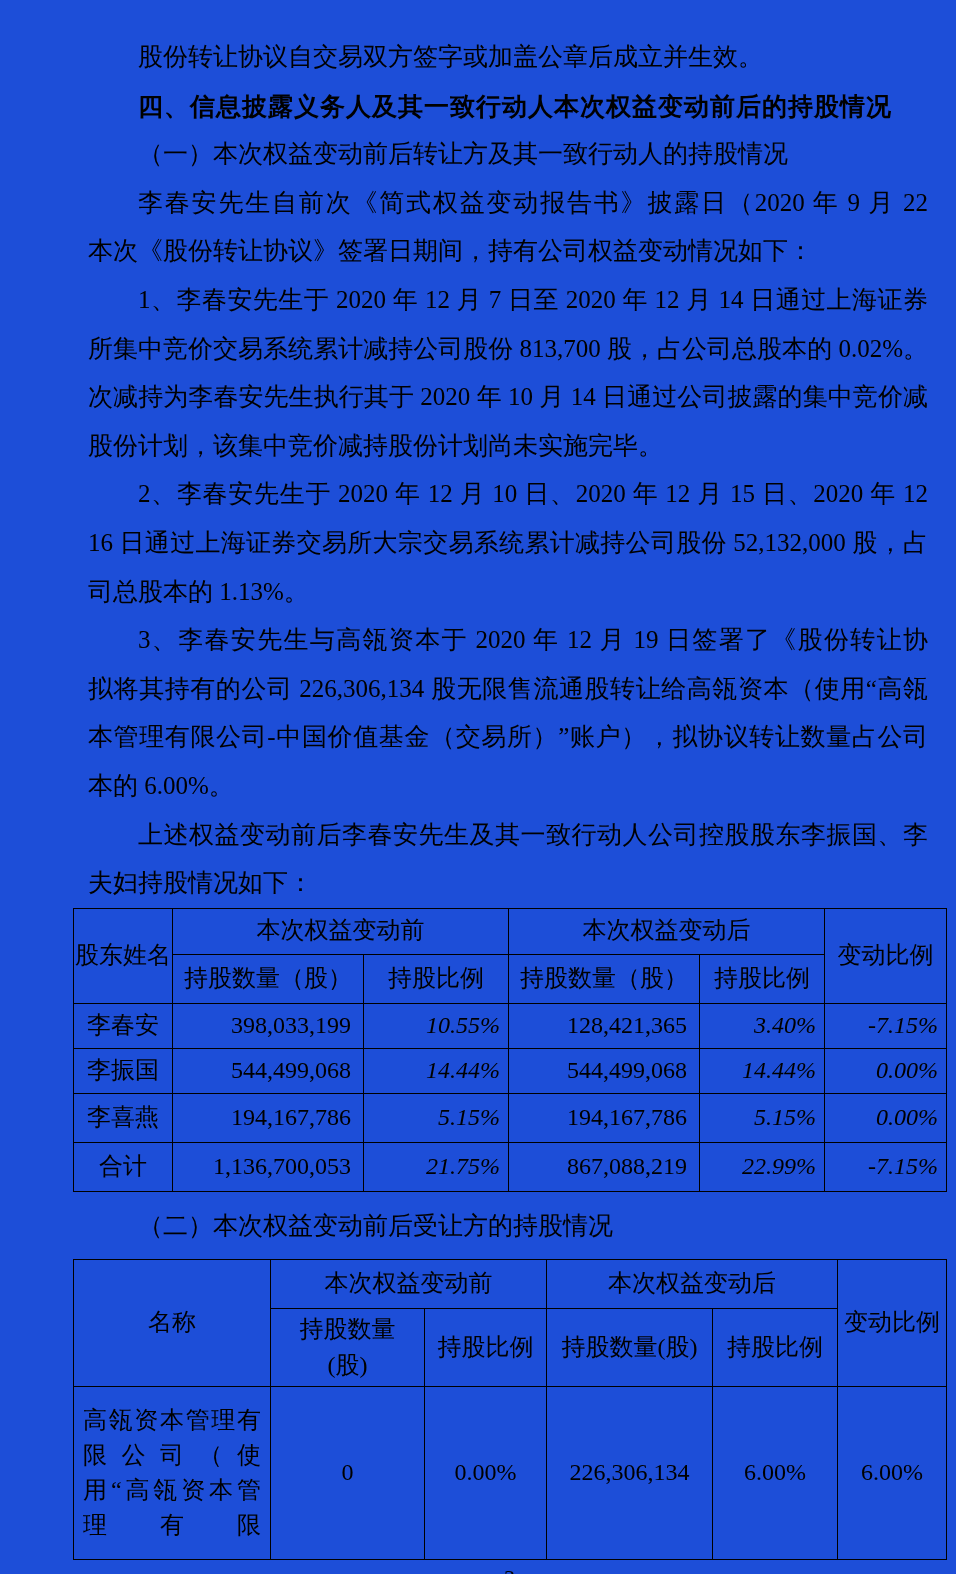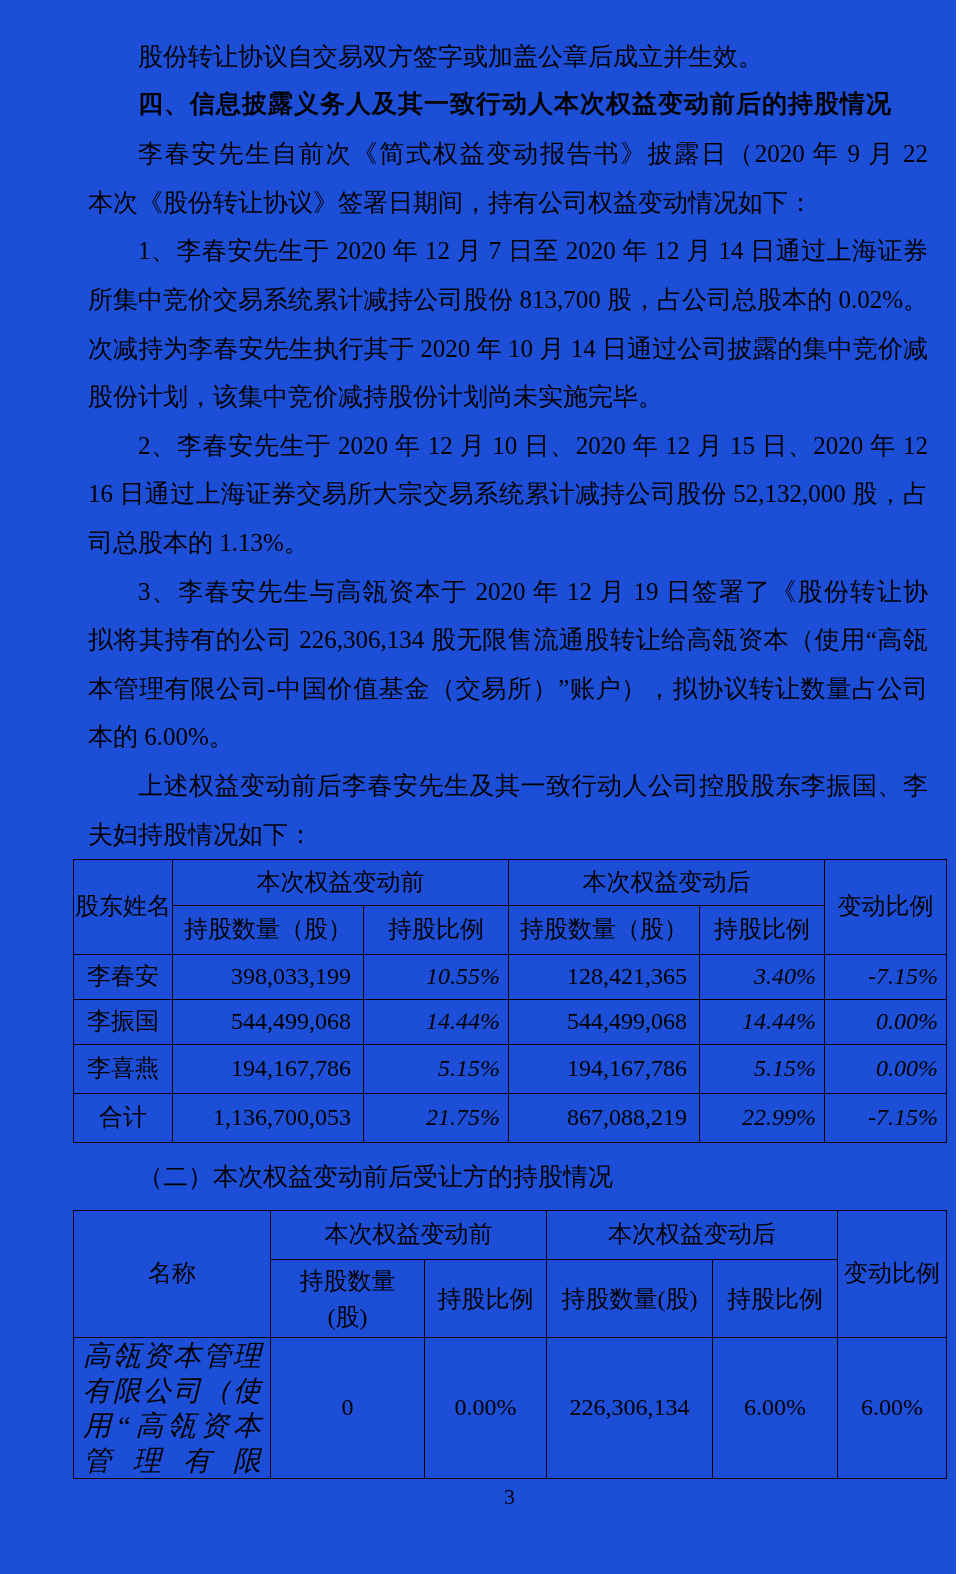--- a/index.html
+++ b/index.html
@@ -19,21 +19,21 @@
     font-size:25px;
     white-space:nowrap; overflow:hidden;
   }
   .line.indent { padding-left:50px; }
   .line.fill {
     white-space:normal;
     text-align:justify; text-align-last:justify;
   }
   .line.bold-h {
     font-weight:bold;
-    font-family:Liberation Mono, monospace;
+    font-family:Liberation Sans, sans-serif;
     letter-spacing:1px;
   }
   .line.gap-h { height:67px; line-height:67px; }
 
   
   table.tbl {
     border-collapse:collapse; table-layout:fixed;
     margin-left:73px; width:873px;
     font-size:24px;
   }
@@ -48,37 +48,38 @@
   .t1 tr.dr1 td, .t1 tr.dr2 td { height:44px; }
   .t1 tr.dr3 td, .t1 tr.dr4 td { height:48px; }
   .t1 td.qty { text-align:right; padding-right:12px; }
   .t1 td.pct { text-align:right; padding-right:8px;font-style:italic; }
 
   .t2 tr.hr1 td { height:48px; }
   .t2 tr.hr2 td { height:77px; line-height:36px; }
   .t2 tr.dr td  { height:107px; }
   .t2 td.name {
     text-align:justify; text-align-last:justify;
-    padding:0 9px; line-height:35px; font-size:28px;font-style:italic;
+    padding:16px 9px; line-height:35px; font-size:24px;
   }
   .prewrap { white-space:pre-line; }
 
   .page-num {
     margin-left:73px; width:873px;
     text-align:center; font-size:22px; line-height:30px; margin-top:3px;
   }
 </style>
 </head>
 <body>
 
 <div class="page">
 
   <div class="text-block">
     <div class="line indent">股份转让协议自交易双方签字或加盖公章后成立并生效。</div>
     <div class="line indent bold-h">四、信息披露义务人及其一致行动人本次权益变动前后的持股情况</div>
+    <div class="line indent">（一）本次权益变动前后转让方及其一致行动人的持股情况</div>
 
     <div class="line indent fill">李春安先生自前次《简式权益变动报告书》披露日（2020 年 9 月 22 日）至</div>
     <div class="line">本次《股份转让协议》签署日期间，持有公司权益变动情况如下：</div>
 
     <div class="line indent fill">1、李春安先生于 2020 年 12 月 7 日至 2020 年 12 月 14 日通过上海证券交易</div>
     <div class="line fill">所集中竞价交易系统累计减持公司股份 813,700 股，占公司总股本的 0.02%。本</div>
     <div class="line fill">次减持为李春安先生执行其于 2020 年 10 月 14 日通过公司披露的集中竞价减持</div>
     <div class="line">股份计划，该集中竞价减持股份计划尚未实施完毕。</div>
 
     <div class="line indent fill">2、李春安先生于 2020 年 12 月 10 日、2020 年 12 月 15 日、2020 年 12 月</div>

